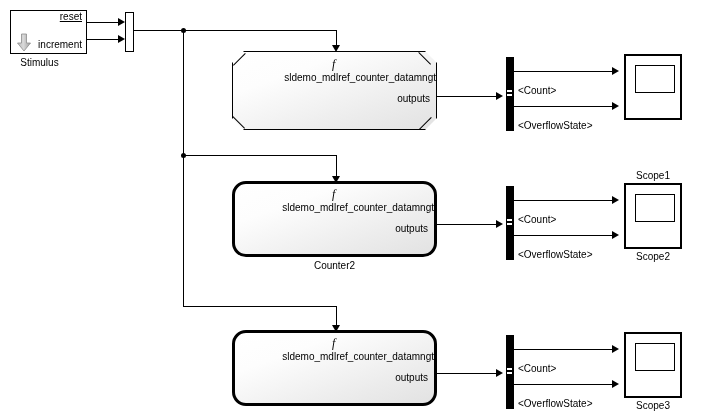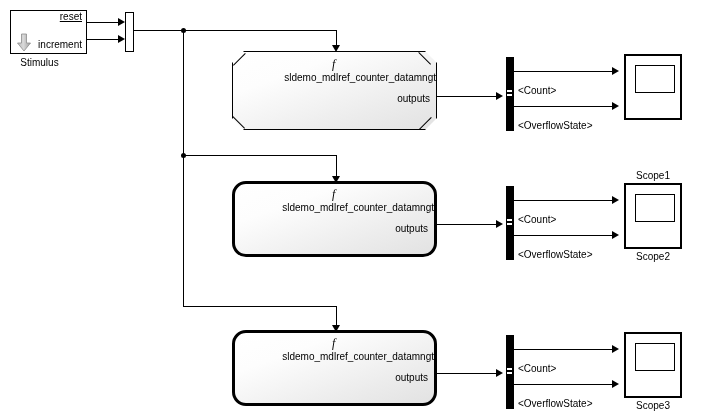--- a/index.html
+++ b/index.html
@@ -202,20 +202,21 @@
     <span class="fsym" style="left:99px;top:6px;">f</span>
     <span class="mname" style="top:20px;">sldemo_mdlref_counter_datamngt</span>
     <span class="outlbl" style="top:41px;">outputs</span>
   </div>
 
   <div class="mdlref rounded" style="left:232px;top:181px;width:205px;height:76px;">
     <span class="fsym" style="left:97px;top:4px;">f</span>
     <span class="mname" style="top:18px;">sldemo_mdlref_counter_datamngt</span>
     <span class="outlbl" style="top:39px;">outputs</span>
   </div>
+  <div class="blk-label" style="left:232px;top:261px;width:205px;">Counter2</div>
 
   <div class="mdlref rounded" style="left:232px;top:330px;width:205px;height:76px;">
     <span class="fsym" style="left:97px;top:4px;">f</span>
     <span class="mname" style="top:18px;">sldemo_mdlref_counter_datamngt</span>
     <span class="outlbl" style="top:39px;">outputs</span>
   </div>
 
   <div class="wire-h" style="left:437px;top:96px;width:61px;"></div>
   <div class="arrow-r" style="left:496px;top:92px;"></div>
 

